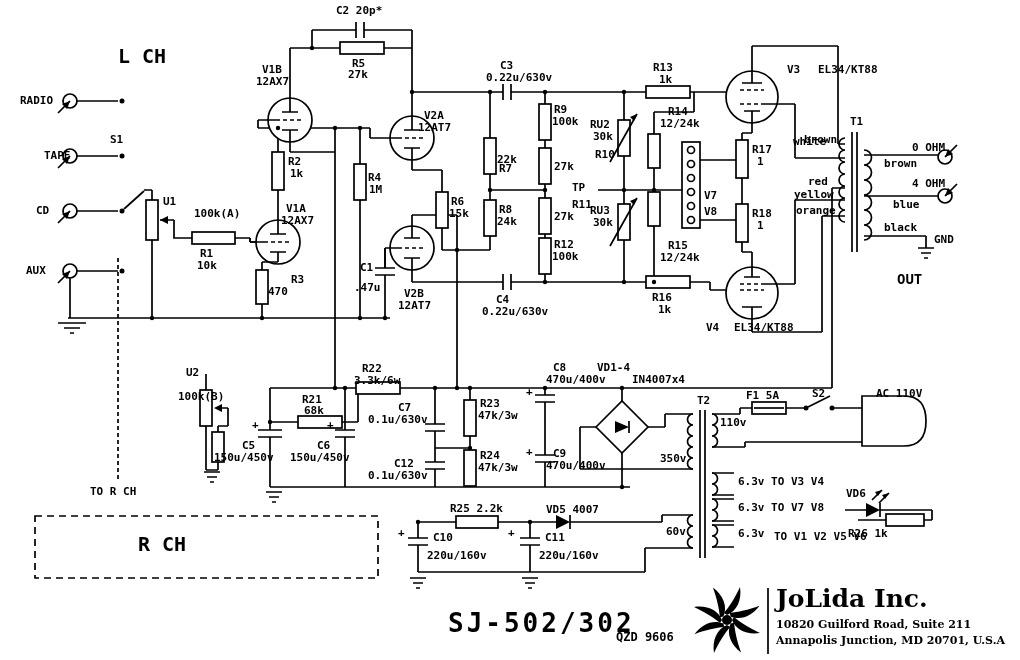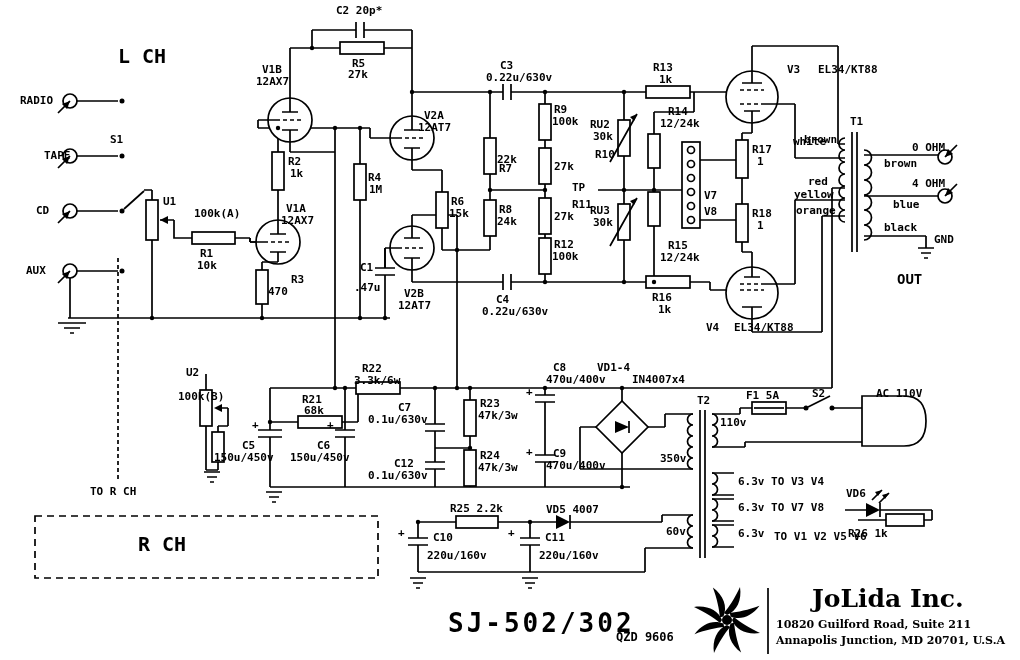--- a/index.html
+++ b/index.html
@@ -445,17 +445,17 @@
       <span class="lbl" style="left: 252px; top: 419px;">+</span>
       <span class="lbl" style="left: 327px; top: 419px;">+</span>
       <span class="lbl" style="left: 526px; top: 386px;">+</span>
       <span class="lbl" style="left: 526px; top: 446px;">+</span>
       <span class="lbl" style="left: 398px; top: 527px;">+</span>
       <span class="lbl" style="left: 508px; top: 527px;">+</span>
     </div>
 
 <div class="tb" id="model" style="left:448px;top:608px;">SJ-502/302</div>
 <div class="tb" id="rev" style="left:616px;top:630px;">QZD 9606</div>
-<div class="tb" id="company" style="left:776px;top:584px;margin-left:36px;">JoLida Inc.</div>
+<div class="tb" id="company" style="left:776px;top:584px;">JoLida Inc.</div>
 <div class="tb addr" style="left:776px;top:618px;">10820 Guilford Road, Suite 211</div>
 <div class="tb addr" style="left:776px;top:634px;">Annapolis Junction, MD 20701, U.S.A</div>
 
 </div>
 
 </body></html>

